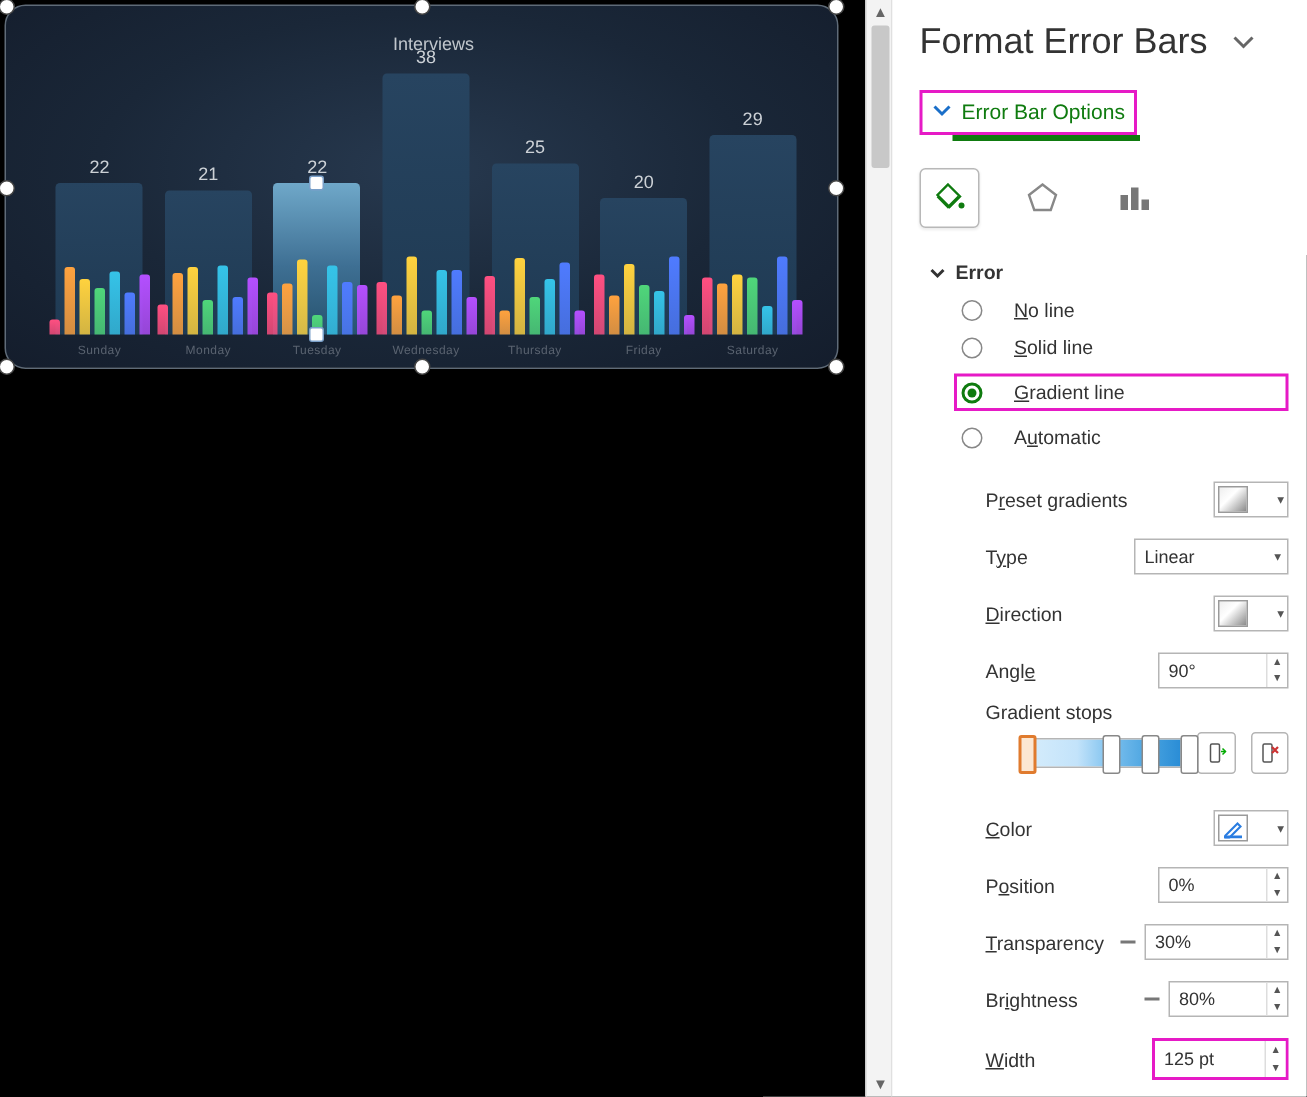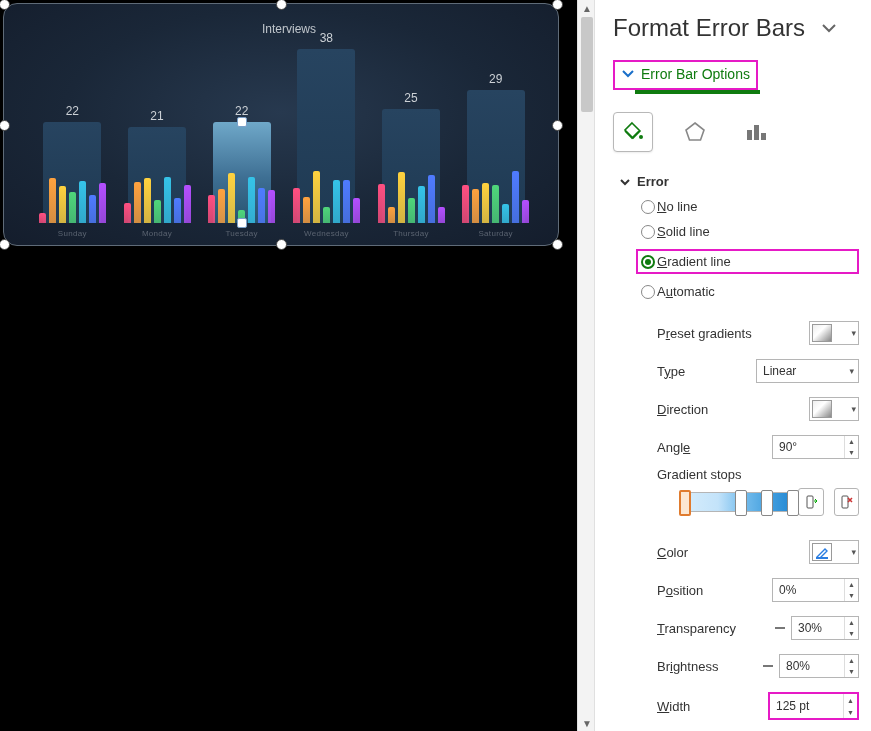--- a/index.html
+++ b/index.html
@@ -41,21 +41,21 @@
   .pink-box{border:2px solid var(--highlight-pink);display:inline-block;padding:4px 6px;}
   .ebo-row{display:flex;align-items:center;gap:6px;margin-bottom:2px;}
   .ebo-text{color:var(--office-green);font-size:14px;}
   .under-mark{height:4px;background:#0f7b0f;width:125px;margin-left:22px;margin-top:0px;margin-bottom:18px;}
   .icon-row{display:flex;gap:22px;margin:0 0 22px 0;align-items:center;}
   .ibox{width:40px;height:40px;display:flex;align-items:center;justify-content:center;border-radius:4px;}
   .ibox.sel{border:1px solid #b8b8b8;background:#fff;box-shadow:0 1px 2px rgba(0,0,0,.08);}
   .sect{margin-left:6px;}
   .sect-h{display:flex;align-items:center;gap:6px;font-weight:600;color:#333;margin-bottom:10px;cursor:pointer;}
   .radio-g{margin-left:22px;display:flex;flex-direction:column;gap:10px;}
-  .rad{display:flex;align-items:center;gap:2px;cursor:pointer;}
+  .rad{display:flex;align-items:center;gap:21px;cursor:pointer;}
   .rad .dot{width:14px;height:14px;border:1.5px solid #888;border-radius:50%;display:flex;align-items:center;justify-content:center;}
   .rad.sel .dot{border:2px solid var(--office-green);}
   .rad.sel .dot::after{content:"";width:6px;height:6px;border-radius:50%;background:var(--office-green);}
   .rad u{text-decoration:underline;}
   .props{margin-left:38px;margin-top:22px;display:flex;flex-direction:column;gap:14px;}
   .prop{display:flex;align-items:center;justify-content:space-between;gap:10px;}
   .prop .lbl u{text-decoration:underline;}
   .dd{height:24px;border:1px solid #b5b5b5;background:#fff;display:flex;align-items:center;justify-content:space-between;padding:0 4px 0 6px;font-size:12px;cursor:pointer;}
   .dd .car{font-size:9px;color:#555;}
   .dd.sw{width:50px;padding:2px;}
@@ -149,20 +149,34 @@
             <div class="mini" style="height: 38.8996px; background: linear-gradient(rgb(255, 79, 129) 0%, rgba(255, 79, 129, 0.8) 100%);"></div>
             <div class="mini" style="height: 16.0266px; background: linear-gradient(rgb(255, 162, 62) 0%, rgba(255, 162, 62, 0.8) 100%);"></div>
             <div class="mini" style="height: 50.9139px; background: linear-gradient(rgb(255, 210, 62) 0%, rgba(255, 210, 62, 0.8) 100%);"></div>
             <div class="mini" style="height: 25.4422px; background: linear-gradient(rgb(79, 214, 122) 0%, rgba(79, 214, 122, 0.8) 100%);"></div>
             <div class="mini" style="height: 36.6523px; background: linear-gradient(rgb(53, 195, 232) 0%, rgba(53, 195, 232, 0.8) 100%);"></div>
             <div class="mini" style="height: 48.4911px; background: linear-gradient(rgb(79, 123, 255) 0%, rgba(79, 123, 255, 0.8) 100%);"></div>
             <div class="mini" style="height: 16.4796px; background: linear-gradient(rgb(180, 79, 255) 0%, rgba(180, 79, 255, 0.8) 100%);"></div>
           </div>
         </div>
         <div class="cat">
+          <div class="big-lbl" style="top:calc(50% - 18px)">20</div>
+          <div class="big-bar" style="height:50%;background:linear-gradient(180deg,#274460 0%, #1f3a53 100%);position:absolute;bottom:0"></div>
+          <div class="axis-lbl">Friday</div>
+          <div class="minis">
+            <div class="mini" style="height: 39.9577px; background: linear-gradient(rgb(255, 79, 129) 0%, rgba(255, 79, 129, 0.8) 100%);"></div>
+            <div class="mini" style="height: 25.5477px; background: linear-gradient(rgb(255, 162, 62) 0%, rgba(255, 162, 62, 0.8) 100%);"></div>
+            <div class="mini" style="height: 46.8497px; background: linear-gradient(rgb(255, 210, 62) 0%, rgba(255, 210, 62, 0.8) 100%);"></div>
+            <div class="mini" style="height: 32.8422px; background: linear-gradient(rgb(79, 214, 122) 0%, rgba(79, 214, 122, 0.8) 100%);"></div>
+            <div class="mini" style="height: 28.6292px; background: linear-gradient(rgb(53, 195, 232) 0%, rgba(53, 195, 232, 0.8) 100%);"></div>
+            <div class="mini" style="height: 51.5988px; background: linear-gradient(rgb(79, 123, 255) 0%, rgba(79, 123, 255, 0.8) 100%);"></div>
+            <div class="mini" style="height: 13.2061px; background: linear-gradient(rgb(180, 79, 255) 0%, rgba(180, 79, 255, 0.8) 100%);"></div>
+          </div>
+        </div>
+        <div class="cat">
           <div class="big-lbl" style="top:calc(27.5% - 18px)">29</div>
           <div class="big-bar" style="height:72.5%;background:linear-gradient(180deg,#274460 0%, #1f3a53 100%);position:absolute;bottom:0"></div>
           <div class="axis-lbl">Saturday</div>
           <div class="minis">
             <div class="mini" style="height: 37.8836px; background: linear-gradient(rgb(255, 79, 129) 0%, rgba(255, 79, 129, 0.8) 100%);"></div>
             <div class="mini" style="height: 34.1238px; background: linear-gradient(rgb(255, 162, 62) 0%, rgba(255, 162, 62, 0.8) 100%);"></div>
             <div class="mini" style="height: 40.1874px; background: linear-gradient(rgb(255, 210, 62) 0%, rgba(255, 210, 62, 0.8) 100%);"></div>
             <div class="mini" style="height: 37.854px; background: linear-gradient(rgb(79, 214, 122) 0%, rgba(79, 214, 122, 0.8) 100%);"></div>
             <div class="mini" style="height: 19.2856px; background: linear-gradient(rgb(53, 195, 232) 0%, rgba(53, 195, 232, 0.8) 100%);"></div>
             <div class="mini" style="height: 51.6118px; background: linear-gradient(rgb(79, 123, 255) 0%, rgba(79, 123, 255, 0.8) 100%);"></div>
@@ -340,21 +354,21 @@
           <span class="btns">
               <div>▲</div>
               <div>▼</div>
             </span>
         </div>
       </div>
       <div class="prop">
         <span class="lbl"><u>T</u>ransparency</span>
         <div style="display:flex;align-items:center;gap:2px">
           <span class="slider"></span>
-          <div class="spin" style="width:68px">
+          <div class="spin" style="width:96px">
             <span class="val">30%</span>
             <span class="btns">
                 <div>▲</div>
                 <div>▼</div>
               </span>
           </div>
         </div>
       </div>
       <div class="prop">
         <span class="lbl">Br<u>i</u>ghtness</span>

